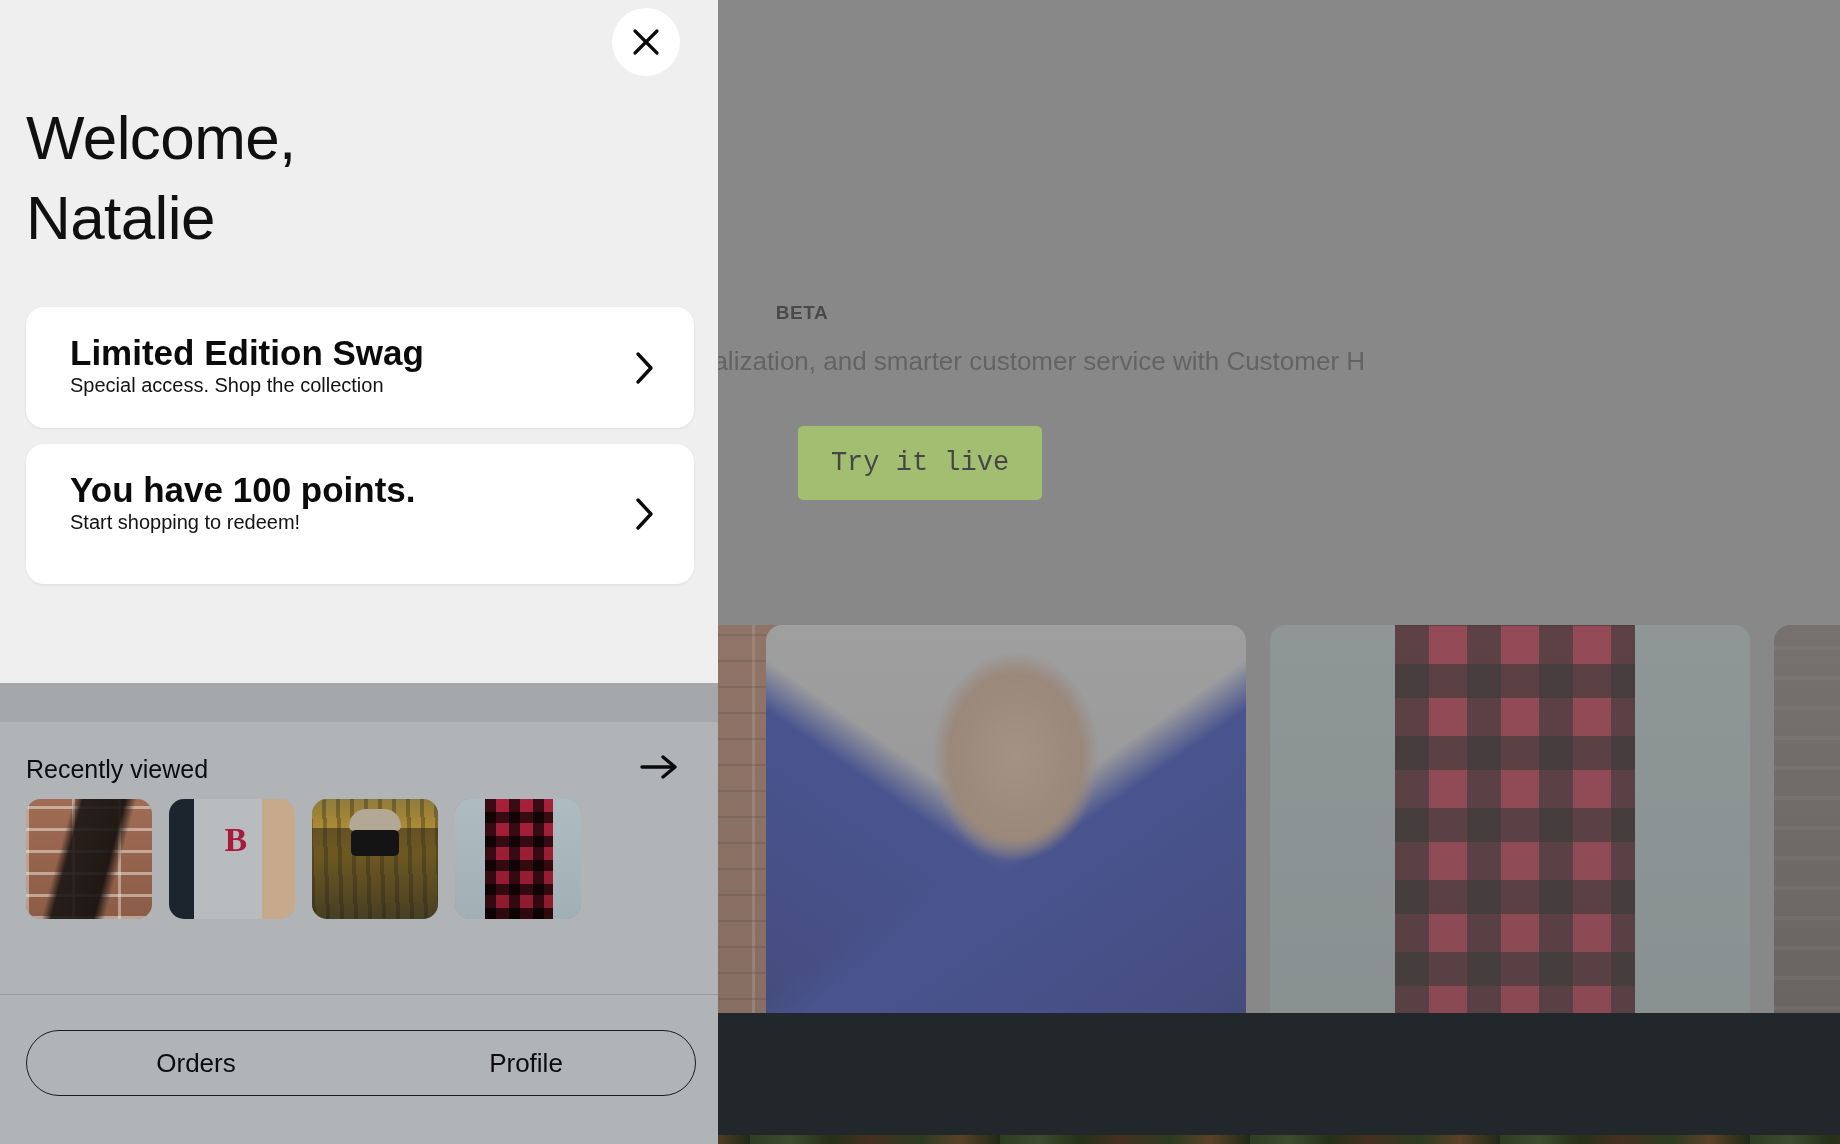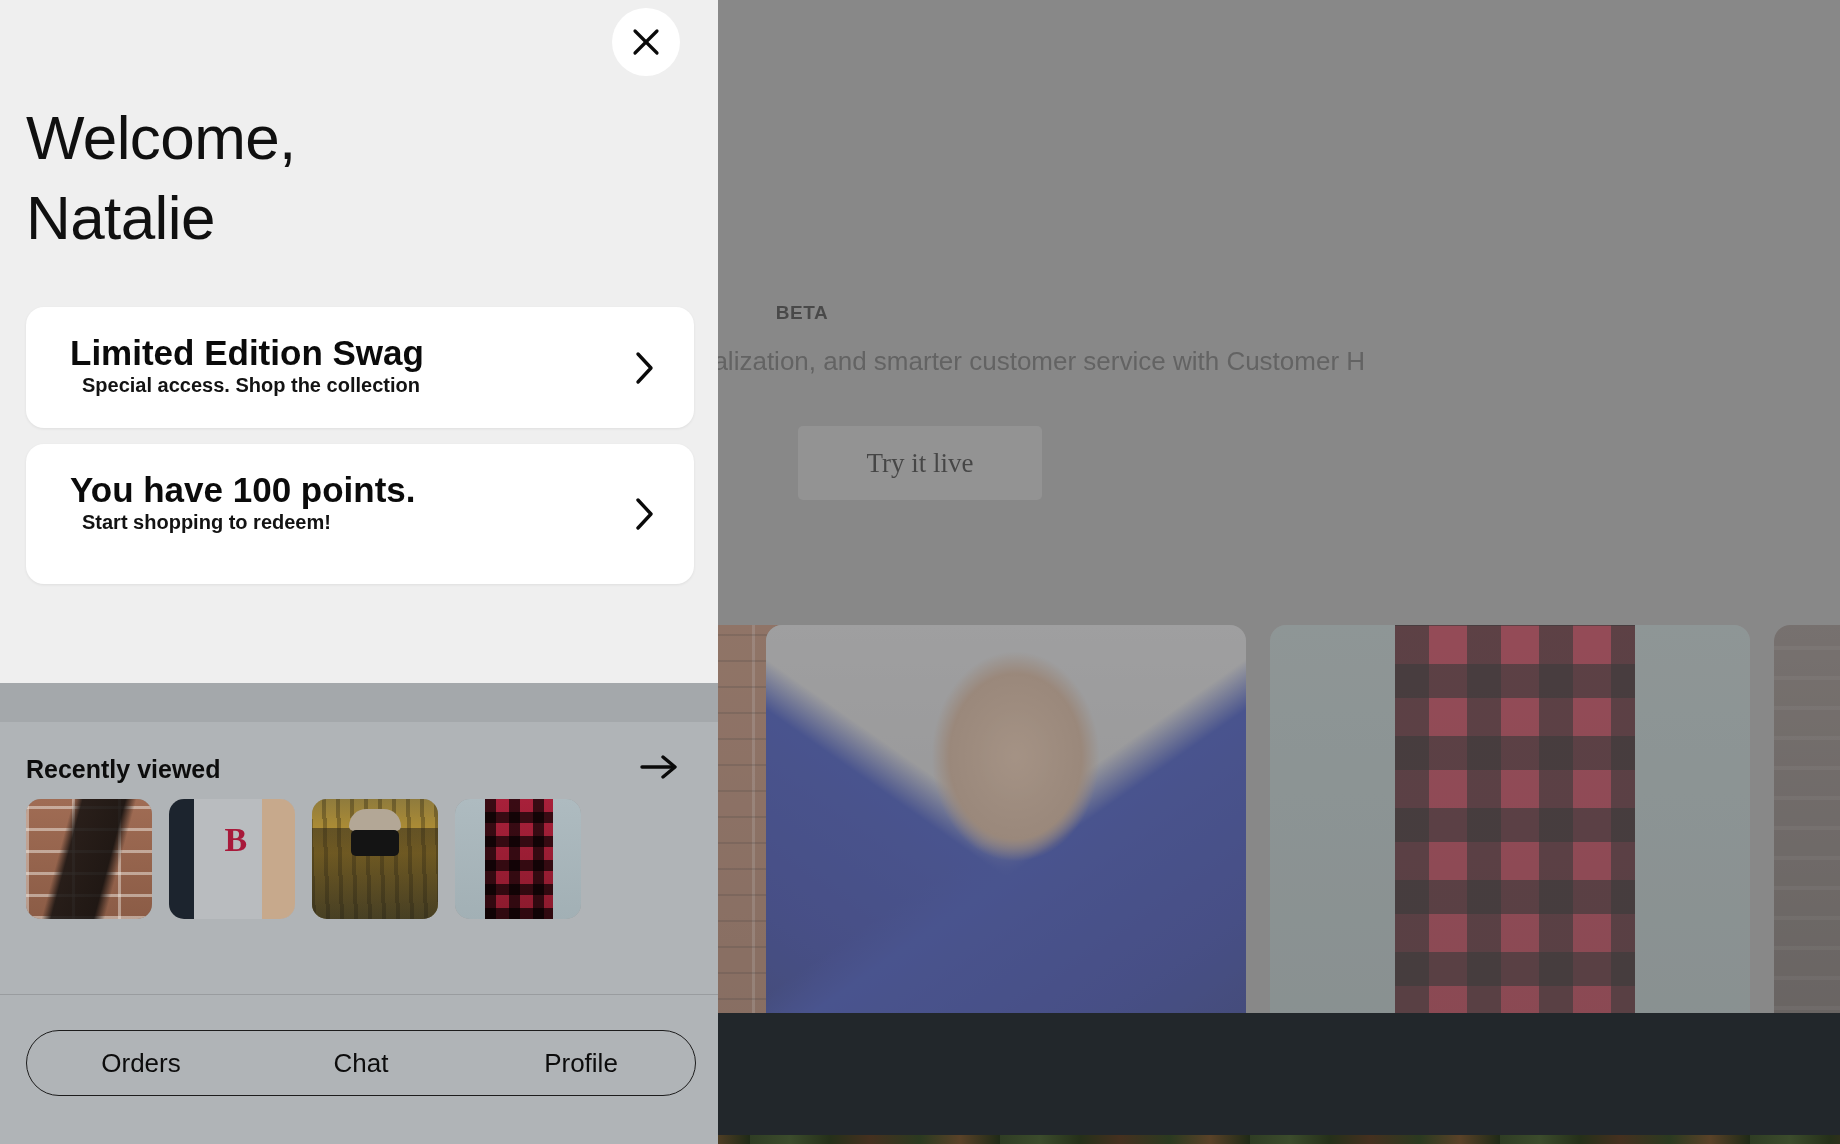--- a/index.html
+++ b/index.html
@@ -24,22 +24,22 @@
     letter-spacing: 0.6px; color: #1b1b1b;
   }
   .bg-subtitle {
     position: absolute; top: 346px; left: 0; width: 1840px;
     text-align: center; font-size: 26px; color: #4a4a4a;
     white-space: nowrap;
   }
   .bg-cta {
     position: absolute; top: 426px; left: 50%; transform: translateX(-50%);
     width: 244px; height: 74px; border: none; border-radius: 5px;
-    background: #a3a3a3; color: #161616; font-size: 27px;
-    font-family: Liberation Serif, serif; cursor: pointer;
+    background: #bef264; color: #161616; font-size: 27px;
+    font-family: Liberation Mono, monospace; cursor: pointer;
   }
 
   
   .bg-cards { position: absolute; left: 0; top: 625px; width: 1840px; height: 520px; }
   .bg-card {
     position: absolute; top: 0; width: 480px; height: 505px;
     border-radius: 16px; overflow: hidden; background: #9a9a9a;
   }
   .bg-card .ph { position: absolute; inset: 0; }
 
@@ -113,40 +113,40 @@
     cursor: pointer;
   }
   .card-1 { top: 307px; height: 121px; }
   .card-2 { top: 444px; height: 140px; }
   .card-title {
     position: absolute; left: 44px; top: 26px;
     font-size: 35px; font-weight: bold; color: #0b0b0b;
   }
   .card-sub {
     position: absolute; left: 44px; top: 67px;
-    font-size: 20px; font-weight: bold; color: #131313; margin-left: 12px;
+    font-size: 20px; font-weight: normal; color: #131313;
   }
   .card-chev {
     position: absolute; right: 38px; top: 50%; transform: translateY(-50%);
     display: flex; align-items: center;
   }
 
   
   .panel-shade {
     position: absolute; left: 0; top: 683px; width: 718px; height: 39px;
     background: #a4a8ab;
   }
   .panel-lower {
     position: absolute; left: 0; top: 722px; width: 718px; height: 422px;
     background: #b0b4b7;
   }
 
   .recent-head {
     position: absolute; left: 26px; top: 33px;
-    font-size: 25px; font-weight: bold; color: #0d0d0d;
+    font-size: 25px; font-weight: normal; color: #0d0d0d;
   }
   .recent-arrow {
     position: absolute; left: 637px; top: 22px;
     width: 46px; height: 46px; cursor: pointer;
     display: flex; align-items: center; justify-content: center;
   }
 
   .thumbs { position: absolute; left: 26px; top: 77px; display: flex; gap: 17px; }
   .thumb {
     width: 126px; height: 120px; border-radius: 15px;
@@ -323,19 +323,18 @@
           <div class="inner t4">
             <span class="shirt"></span>
           </div>
         </div>
       </div>
 
       <div class="nav-divider"></div>
 
       <div class="navbar">
         <div class="nav-item">Orders</div>
-        <div class="nav-item">Chat</div>
         <div class="nav-item">Profile</div>
       </div>
     </div>
   </div>
 
 </div>
 
 </body></html>

